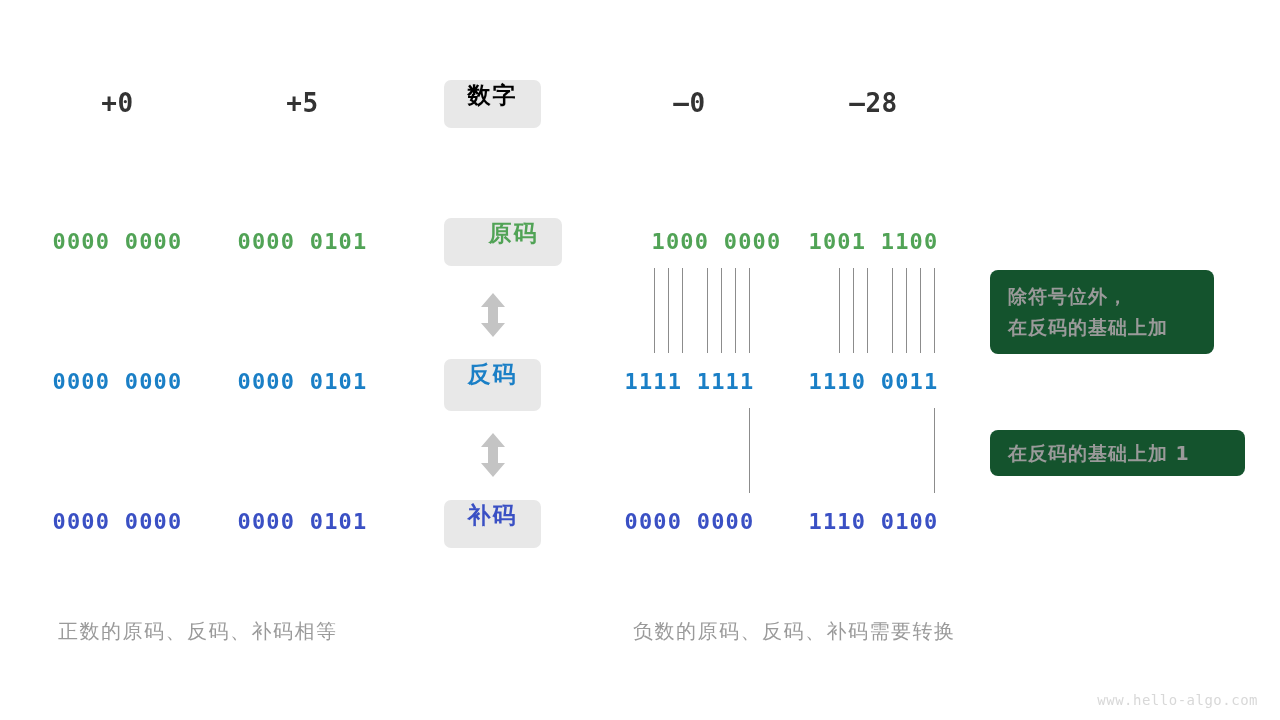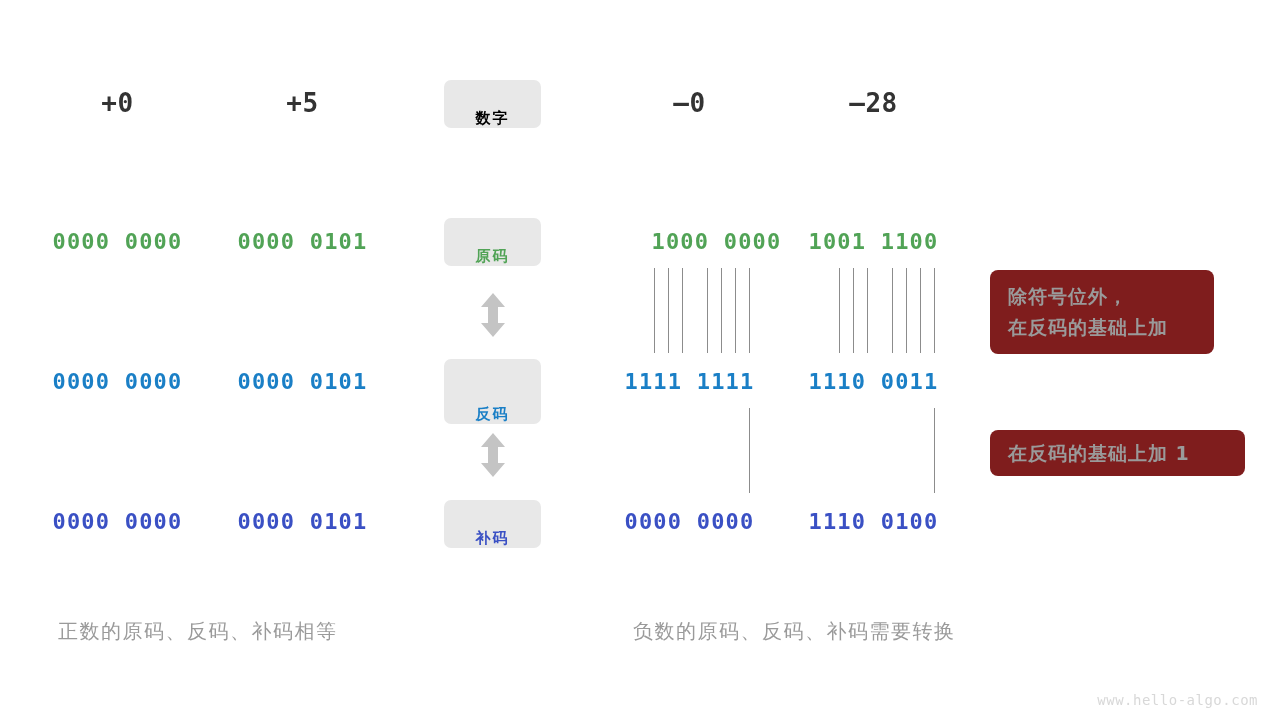--- a/index.html
+++ b/index.html
@@ -33,24 +33,24 @@
     text-align: center;
     letter-spacing: 0.5px;
     white-space: nowrap;
   }
 
   
   .badge {
     background: #e8e8e8;
     border-radius: 7px;
     display: flex;
-    align-items: flex-end;
+    align-items: flex-start;
     justify-content: center;
     font-family: "DejaVu Sans", sans-serif;
-    font-size: 15px;
+    font-size: 23px;
     font-weight: 700;
     letter-spacing: 2px;
     white-space: nowrap;
   }
   .badge-yuan   { color: #51a356; }
   .badge-fan    { color: #1a7fc6; }
   .badge-bu     { color: #3a50c4; }
 
   
   .binary {
@@ -71,21 +71,21 @@
     width: 1px;
     background: #8c8c8c;
   }
 
   
   .dblarrow { position: absolute; }
 
   
   .note {
     position: absolute;
-    background: #7f1d1d;
+    background: #14532d;
     border-radius: 8px;
     color: #9a9a9a;
     font-family: "DejaVu Sans", sans-serif;
     font-size: 19px;
     font-weight: 700;
     line-height: 31px;
     letter-spacing: 1px;
     display: flex;
     flex-direction: column;
     justify-content: center;
@@ -131,21 +131,21 @@
   </div>
 
   <div class="num-head abs" style="left:622px; top:88px; width:135px;">–0</div>
 
   <div class="num-head abs" style="left:806px; top:88px; width:135px;text-align:center;">–28</div>
 
   <div class="binary c-green abs" style="left:50px; top:229px; width:135px;">0000 0000</div>
 
   <div class="binary c-green abs" style="left:235px; top:229px; width:135px;">0000 0101</div>
 
-  <div class="badge badge-yuan abs" style="left:444px; top:218px; width:97px; height:48px;">
+  <div class="badge badge-yuan abs" style="left:444px; top:218px; width:97px; height:48px;padding-left:21px;">
     <span>原码</span>
   </div>
 
   <div class="binary c-green abs" style="left:622px; top:229px; width:135px;margin-left:27px;">1000 0000</div>
 
   <div class="binary c-green abs" style="left:806px; top:229px; width:135px;">1001 1100</div>
 
   <div class="tick" style="left:654px;  top:268px; height:85px;"></div>
   <div class="tick" style="left:668px;  top:268px; height:85px;"></div>
   <div class="tick" style="left:682px;  top:268px; height:85px;"></div>
@@ -170,21 +170,21 @@
 
   <div class="note" style="left:990px; top:270px; width:224px; height:84px;">
     <div>除符号位外，</div>
     <div>在反码的基础上加</div>
   </div>
 
   <div class="binary c-blue abs" style="left:50px; top:369px; width:135px;">0000 0000</div>
 
   <div class="binary c-blue abs" style="left:235px; top:369px; width:135px;">0000 0101</div>
 
-  <div class="badge badge-fan abs" style="left:444px; top:359px; width:97px; height:65px;">
+  <div class="badge badge-fan abs" style="left:444px; top:359px; width:97px; height:52px;">
     <span>反码</span>
   </div>
 
   <div class="binary c-blue abs" style="left:622px; top:369px; width:135px;">1111 1111</div>
 
   <div class="binary c-blue abs" style="left:806px; top:369px; width:135px;">1110 0011</div>
 
   <div class="tick" style="left:749px; top:408px; height:85px;"></div>
   <div class="tick" style="left:934px; top:408px; height:85px;"></div>
 

